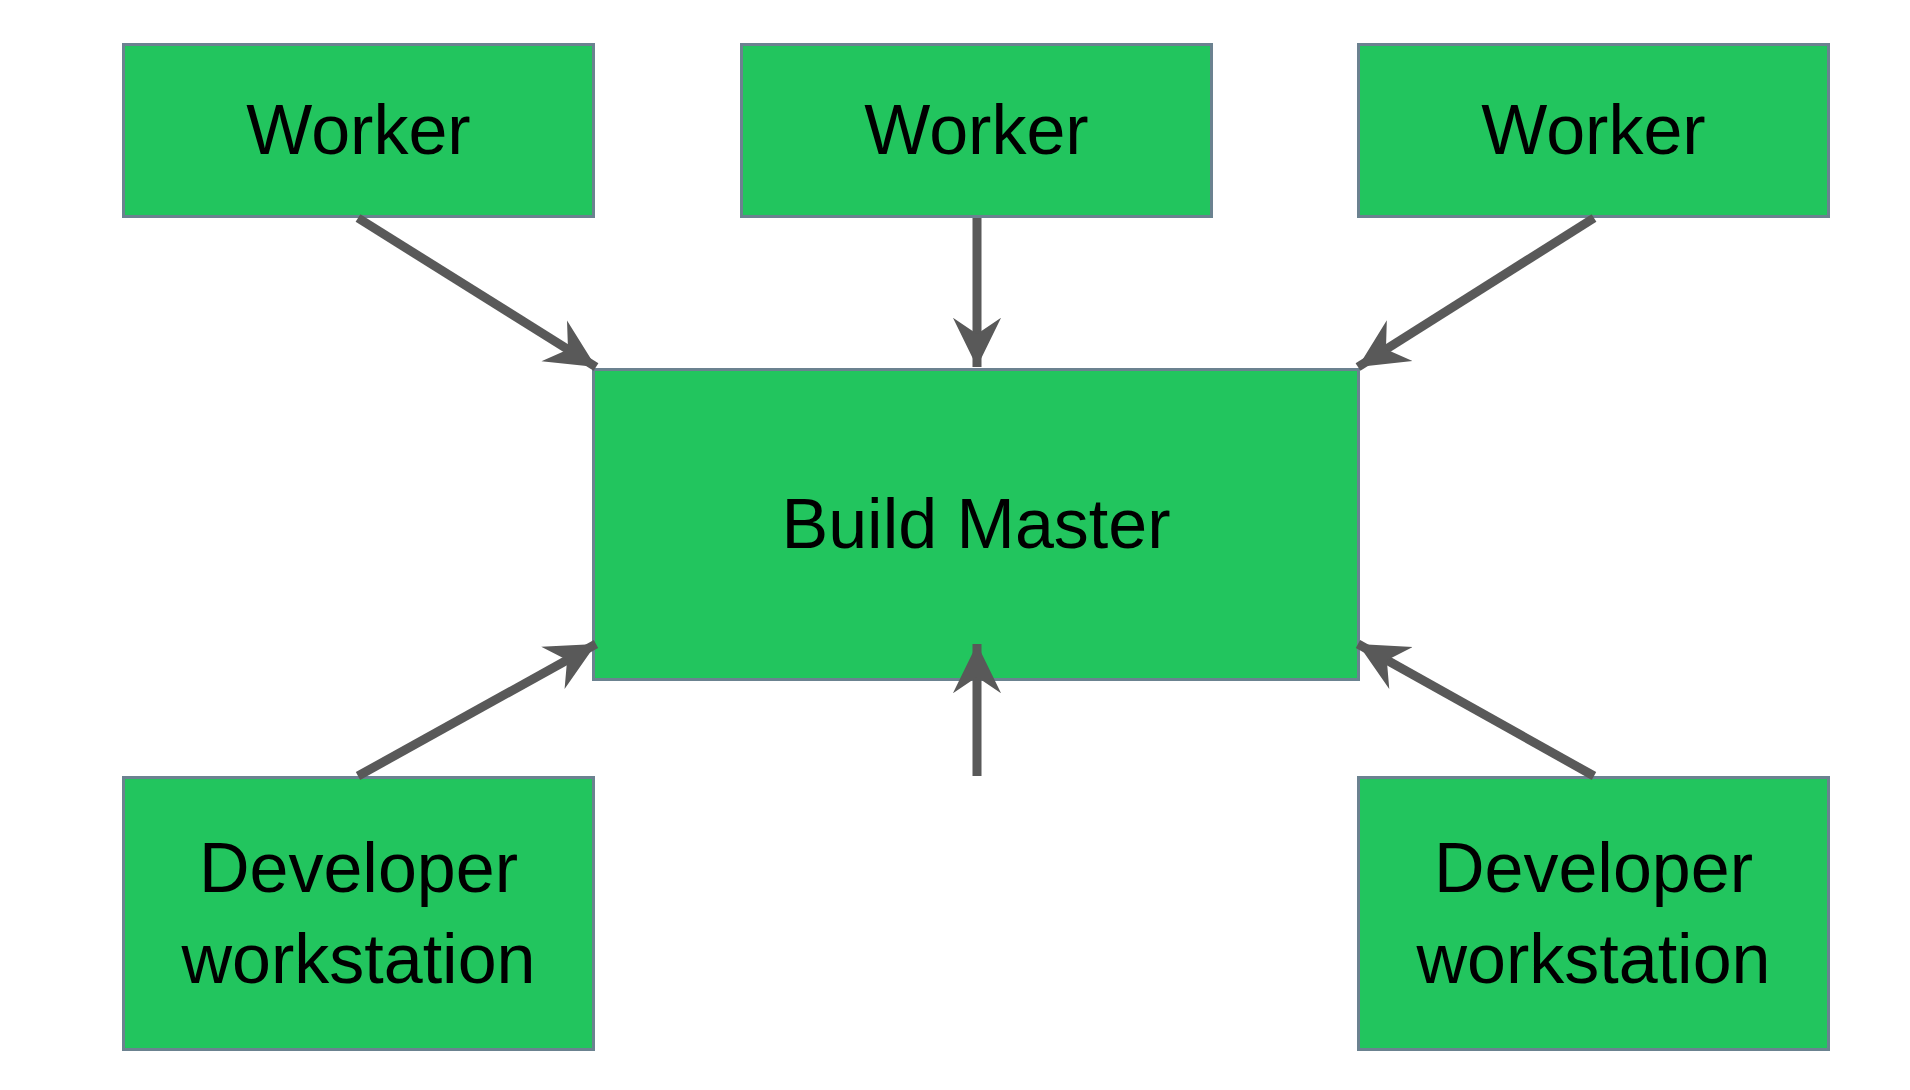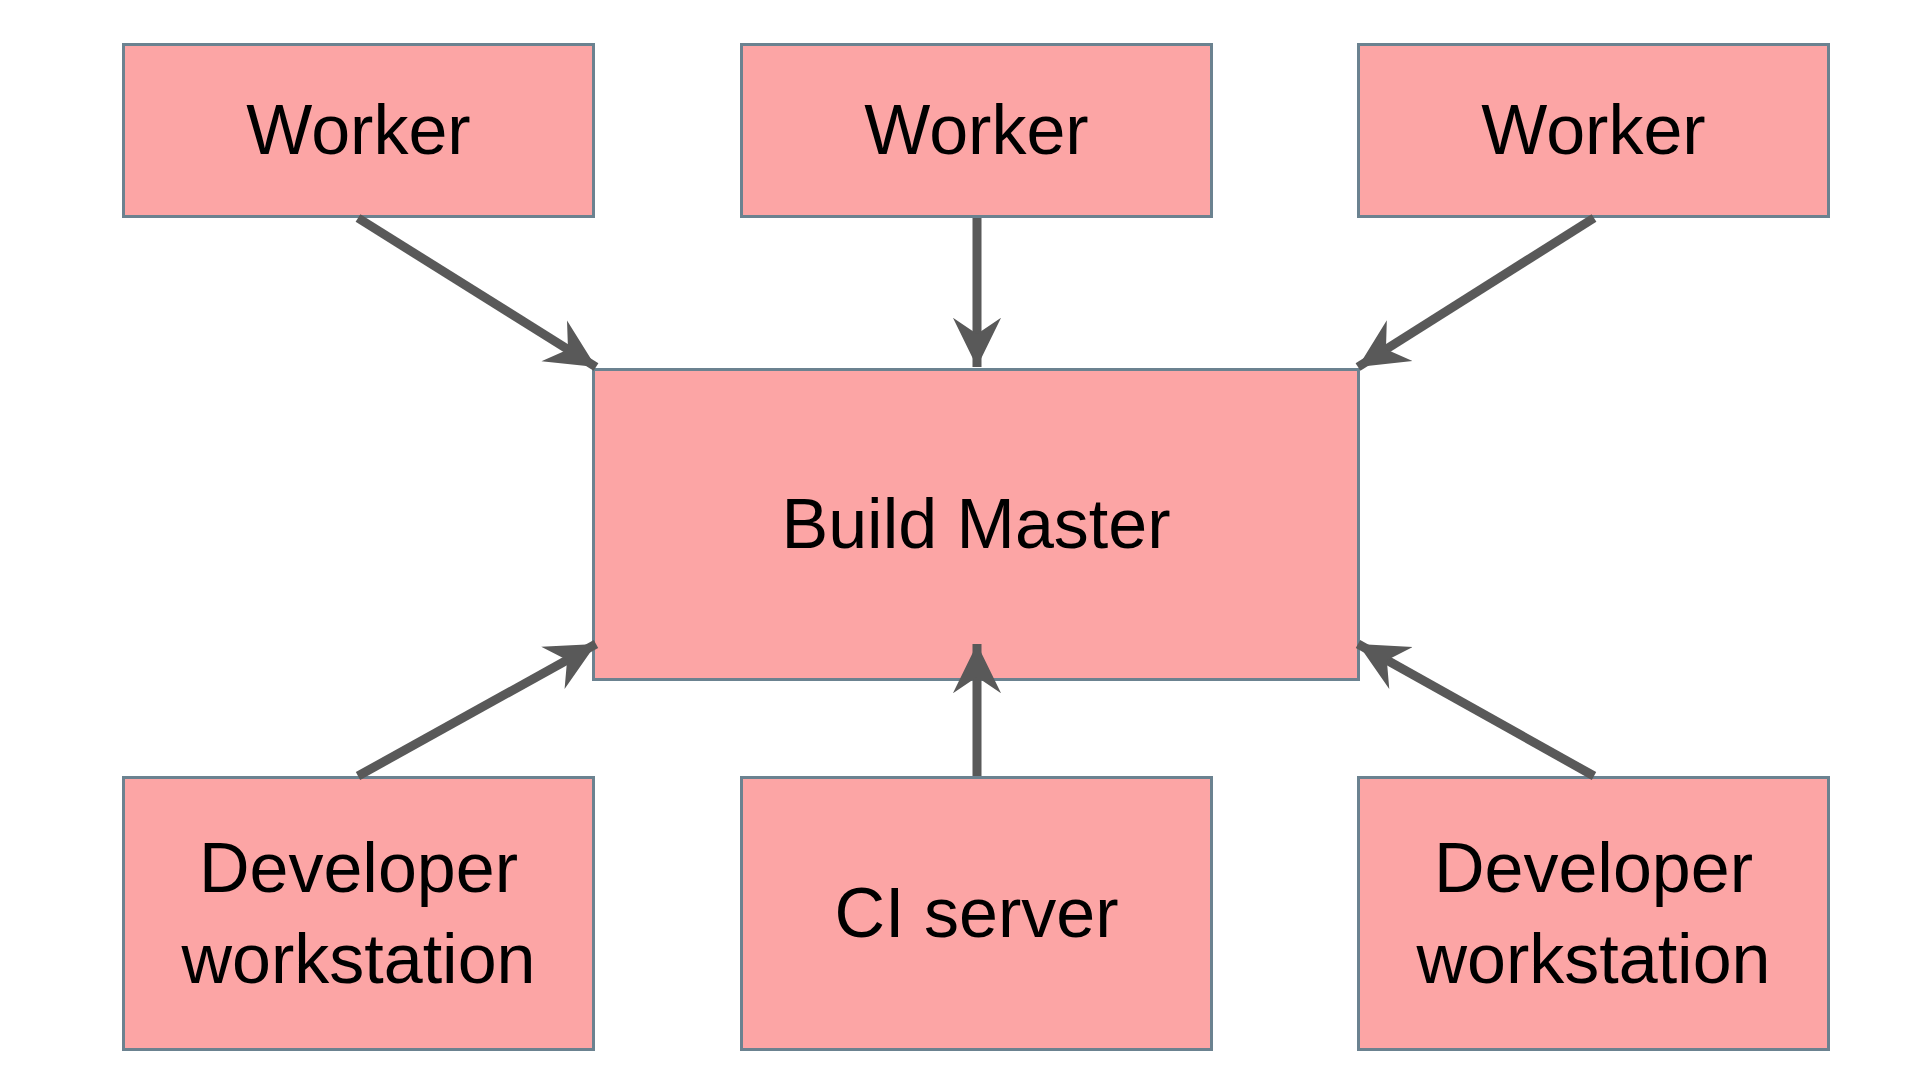--- a/index.html
+++ b/index.html
@@ -20,21 +20,21 @@
     left: 0;
     top: 0;
     width: 1910px;
     height: 1090px;
     z-index: 2;
     pointer-events: none;
   }
   .node {
     position: absolute;
     box-sizing: border-box;
-    background: #fca5a5;
+    background: #22c55e;
     border: 3px solid #6b8290;
     display: flex;
     align-items: center;
     justify-content: center;
     text-align: center;
     color: #000000;
     font-size: 70px;
     line-height: 1.3;
     z-index: 1;
     padding: 0 10px;
@@ -84,21 +84,18 @@
   </div>
 
   <div class="node" id="node-build-master">
     <span class="label">Build Master</span>
   </div>
 
   <div class="node" id="node-dev-left">
     <span class="label">Developer workstation</span>
   </div>
 
-  <div class="node" id="node-ci-server">
-    <span class="label">CI server</span>
-  </div>
 
   <div class="node" id="node-dev-right">
     <span class="label">Developer workstation</span>
   </div>
 
 </div>
 
 </body></html>

